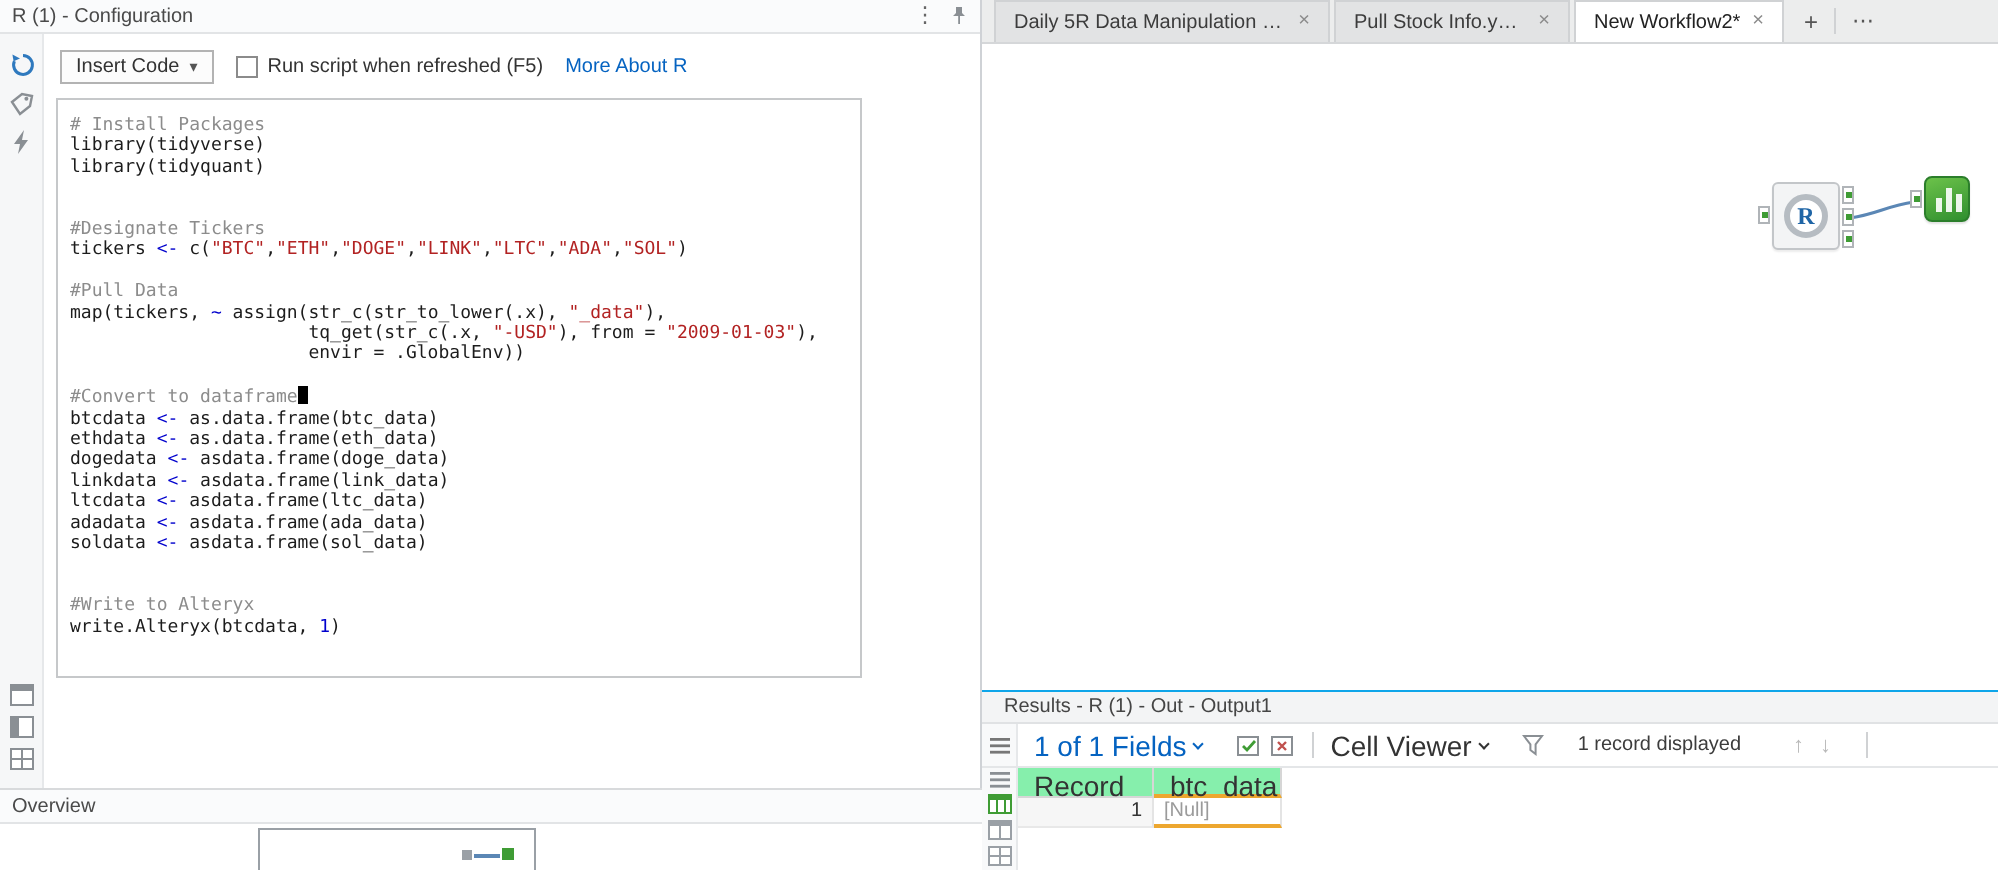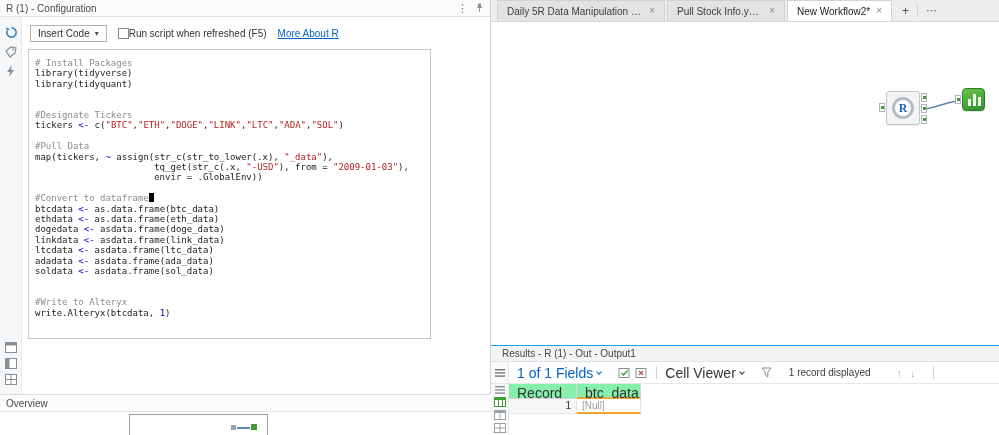--- a/index.html
+++ b/index.html
@@ -14,23 +14,23 @@
 .kebab{color:#666;font-size:11px;line-height:1;margin:0 7px;cursor:pointer}
 .pin{display:flex;cursor:pointer}
 
 
 .config-panel{position:absolute;left:0;top:0;width:491px;height:394px;background:#fff;border-right:1px solid #cfd2d6}
 .tool-strip{position:absolute;left:0;top:17px;width:22px;height:377px;background:#f6f7f8;border-right:1px solid #e6e8ea}
 .strip-icon{position:absolute;left:4px;width:14px;height:14px;display:flex;align-items:center;justify-content:center;cursor:pointer}
 .config-toolbar{position:absolute;left:30px;top:24px;height:18px;display:flex;align-items:center;gap:11px}
 .btn{display:inline-flex;align-items:center;gap:5px;height:17px;padding:0 7px;border:1px solid #b3b3b3;background:#fcfcfc;font-size:10px;color:#333;cursor:pointer}
 .caret-glyph{font-size:8px;color:#555}
-.checkbox-row{display:flex;align-items:flex-start;}
+.checkbox-row{display:flex;align-items:flex-start;gap:5px}
 .checkbox{width:11px;height:11px;border:1px solid #8b8b8b;background:#fff;cursor:pointer}
-.link{color:#0563c1;text-decoration:underline;cursor:pointer}
+.link{color:#0563c1;cursor:pointer}
 
 .code-editor{position:absolute;left:28px;top:49px;width:403px;height:290px;border:1px solid #c6c8ca;background:#fff;padding:8px 6px;font-family:"DejaVu Sans Mono",monospace;font-size:9px;line-height:10.4px;white-space:pre;overflow:hidden;color:#1c1c1c;cursor:text}
 .code-line{min-height:10.4px}
 .tok-com{color:#8c8c8c}
 .tok-str{color:#b22222}
 .tok-num{color:#0000cd}
 .tok-op{color:#0000cd}
 .tok-pln{color:#1c1c1c}
 .tok-caret{display:inline-block;width:5px;height:9px;background:#000;vertical-align:-1px}
 

